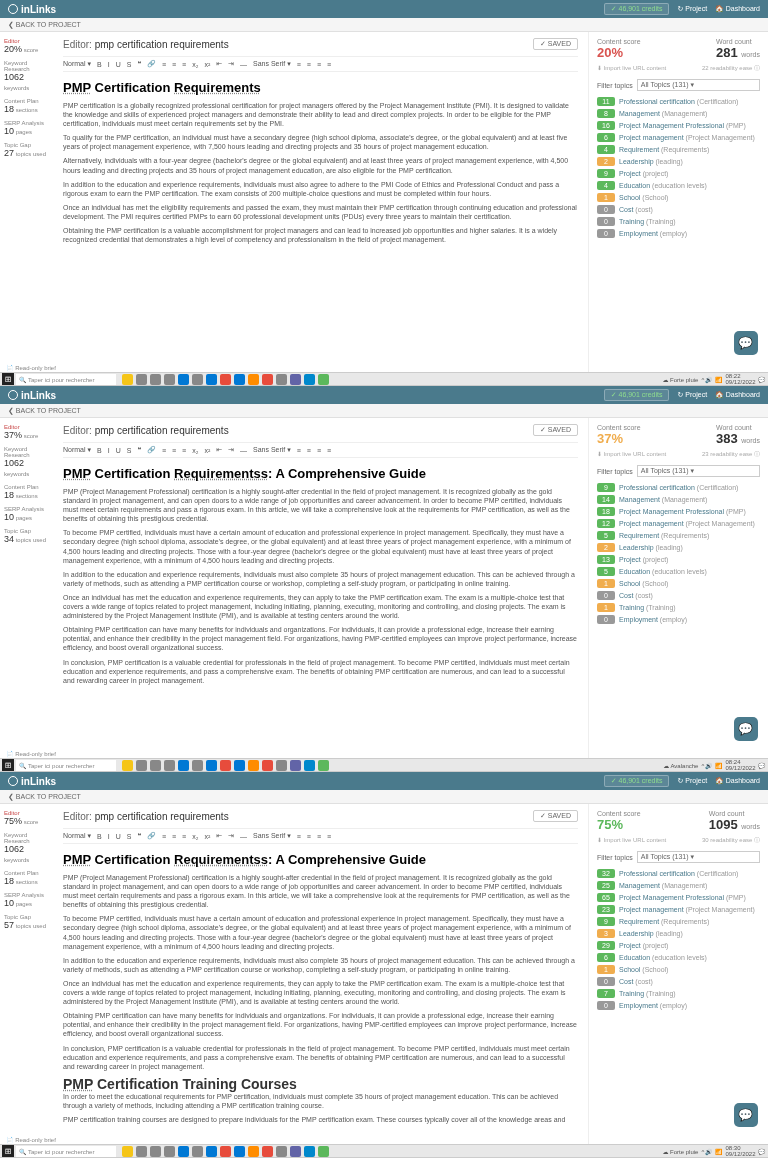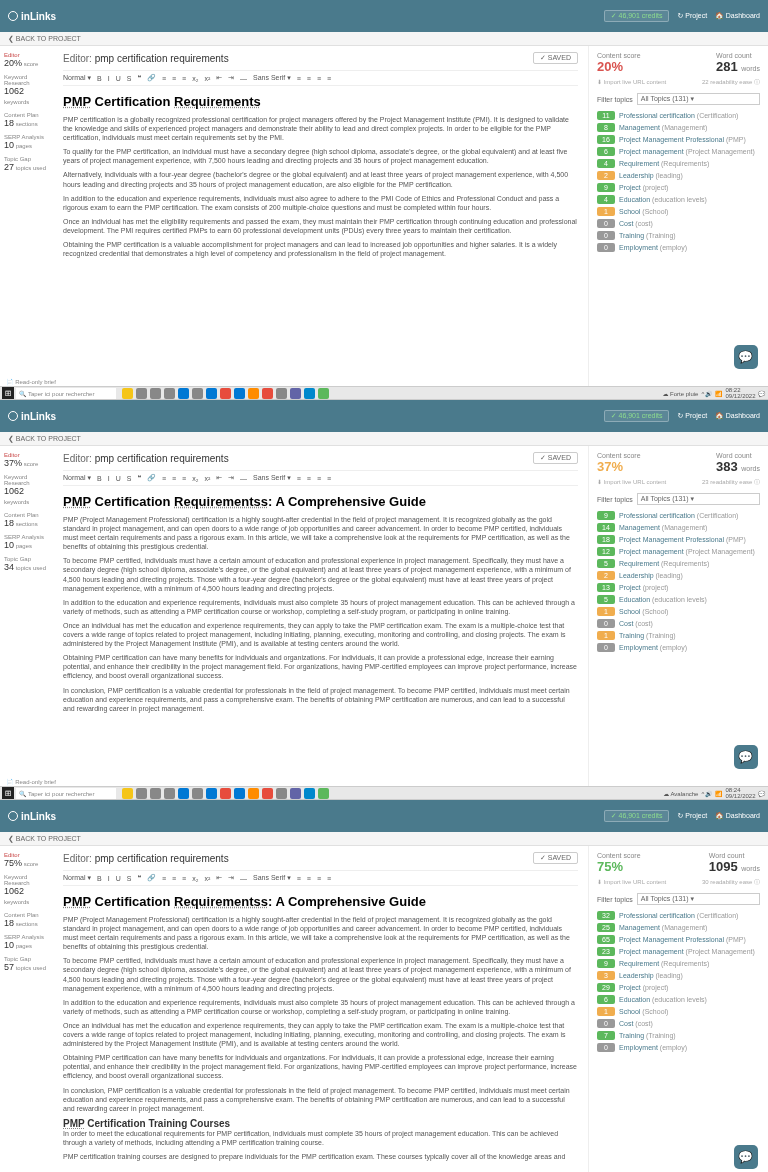--- a/index.html
+++ b/index.html
@@ -1,18 +1,18 @@
 <!DOCTYPE html>
 <html><head>
 <meta charset="utf-8">
 <style>
 *{box-sizing:border-box;margin:0;padding:0;font-family:Arial,sans-serif}
 body{background:#fff;font-size:8px;color:#333}
 .shot{width:768px;border-bottom:1px solid #ccc;position:relative}
-.topbar{background:#4a7a8c;height:32px;display:flex;align-items:center;justify-content:space-between;padding:0 8px;color:#fff}
+.topbar{background:#4a7a8c;height:18px;display:flex;align-items:center;justify-content:space-between;padding:0 8px;color:#fff}
 .logo{font-weight:bold;font-size:10px;display:flex;align-items:center;gap:3px}
 .logo-icon{width:10px;height:10px;border:1.5px solid #fff;border-radius:50%;display:inline-block}
 .topbar-right{display:flex;gap:8px;align-items:center}
 .credits{background:rgba(255,255,255,0.1);border:1px solid rgba(255,255,255,0.3);padding:1px 6px;border-radius:2px;font-size:7px;color:#8edc8e}
 .tblink{font-size:7px;color:#fff}
 .subbar{background:#f5f5f5;height:14px;display:flex;align-items:center;padding:0 8px;font-size:7px;color:#666;border-bottom:1px solid #e0e0e0}
 .main{display:flex}
 .sidebar{width:53px;padding:6px 4px;font-size:6px;color:#666}
 .sb-item{margin-bottom:6px}
 .sb-label{color:#888;font-size:6px}
@@ -23,21 +23,21 @@
 .editor{flex:1;padding:6px 10px;min-height:340px}
 .ed-header{display:flex;justify-content:space-between;align-items:center;margin-bottom:6px}
 .ed-title{font-size:10px;color:#666}
 .ed-title b{color:#333;font-weight:normal}
 .saved{border:1px solid #ccc;padding:1px 6px;font-size:7px;border-radius:2px;color:#666}
 .toolbar{display:flex;gap:6px;align-items:center;padding:3px 0;border-top:1px solid #eee;border-bottom:1px solid #eee;margin-bottom:8px;font-size:7px;color:#555}
 .toolbar span{cursor:pointer}
 .content h2{font-size:13px;color:#000;margin-bottom:6px}
 .content p{font-size:7px;line-height:1.3;color:#555;margin-bottom:5px}
 .content .u{text-decoration-line:underline;text-decoration-style:dotted;text-decoration-color:#888}
-.content h3{font-size:10px;margin-bottom:0;margin-top:4px}
+.content h3{font-size:14px;margin-bottom:0;margin-top:4px}
 .rightpanel{width:180px;padding:6px 8px;border-left:1px solid #eee}
 .scores{display:flex;justify-content:space-between;margin-bottom:4px}
 .score-block{}
 .score-label{font-size:7px;color:#888}
 .score-val{font-size:13px;font-weight:bold}
 .score-unit{font-size:7px;color:#888;font-weight:normal}
 .import-row{font-size:6px;color:#aaa;display:flex;justify-content:space-between;margin-bottom:6px}
 .filter-row{display:flex;gap:4px;align-items:center;margin-bottom:6px}
 .filter-label{font-size:7px;color:#666}
 .filter-sel{flex:1;border:1px solid #ccc;padding:1px 3px;font-size:7px;background:#fff;color:#666}

